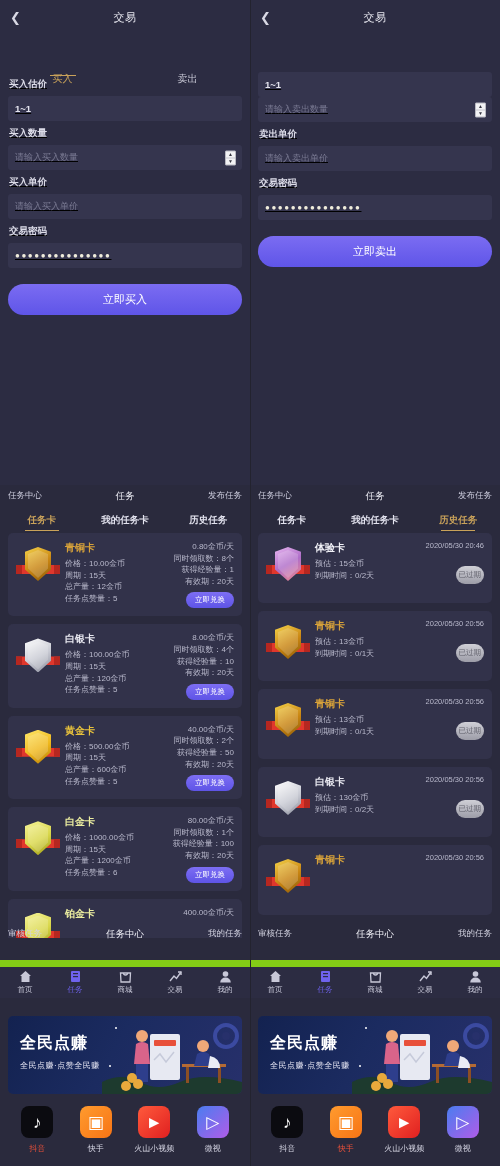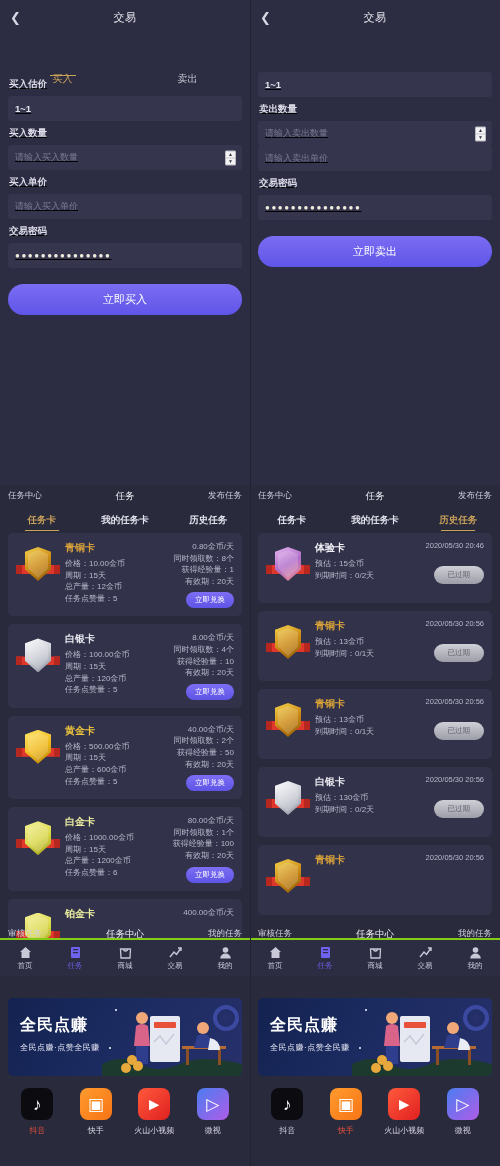--- a/index.html
+++ b/index.html
@@ -121,46 +121,46 @@
 
   .c-right { width: 84px; flex: 0 0 84px; text-align: right; }
   .c-rline { font-size: 8px; color: #b9b9cc; line-height: 1.45; }
   .c-date  { font-size: 7.5px; color: #b9b9cc; }
   .btn-exchange {
     margin-top: 5px; display: inline-block; padding: 3px 9px; border-radius: 9px;
     background: linear-gradient(180deg,#7d6ef4,#5e54e6);
     font-size: 7.5px; color: #fff; cursor: pointer;
   }
   .btn-expired {
-    margin-top: 16px; display: inline-block; padding: 4px 14px; border-radius: 9px;
+    margin-top: 16px; display: inline-block; padding: 4px 3px; border-radius: 9px;
     background: linear-gradient(180deg,#cfcfd6,#9d9da8);
     font-size: 7.5px; color: #5d5d68; cursor: pointer;
   }
 
   
   .navbar {
-    top: 938px; height: 38px; background: #2c2c42;
-    display: flex; align-items: center; border-top: 2px solid #84cc16;
+    top: 960px; height: 38px; background: #2c2c42;
+    display: flex; align-items: center; border-top: 7px solid #84cc16;
   }
   .nav-item {
     flex: 1; display: flex; flex-direction: column; align-items: center;
     justify-content: center; gap: 2px; cursor: pointer;
   }
   .nav-ico { width: 13px; height: 13px; display: block; }
   .nav-lbl { font-size: 7.5px; color: #c8c8d8; }
   .nav-item.active .nav-lbl { color: #6f62ee; }
 
   .subnav { top: 923px; height: 22px; display: flex; align-items: center; padding: 0 8px; }
   .subnav .s-side { font-size: 8.5px; color: #d2d2e0; }
   .subnav .s-mid  { flex: 1; text-align: center; font-size: 9.5px; color: #f0f0f7; }
 
   
   .promo { top: 998px; height: 168px; padding: 0 8px; }
   .banner {
-    height: 78px; border-radius: 5px; 
+    height: 78px; border-radius: 5px; margin-top: 18px;
     background: linear-gradient(120deg,#132250 0%,#1b2b60 45%,#27306b 100%);
     position: relative; overflow: hidden;
   }
   .banner .b-txt { position: absolute; left: 12px; top: 17px; }
   .b-title { font-size: 16px; font-weight: bold; color: #ffffff; letter-spacing: 1px; }
   .b-sub { font-size: 8px; color: #e6e6f4; margin-top: 6px; letter-spacing: .5px; }
   .b-art { position: absolute; right: 0; top: 0; width: 140px; height: 78px; }
 
   .apps { display: flex; margin-top: 12px; }
   .app { flex: 1; display: flex; flex-direction: column; align-items: center; gap: 5px; cursor: pointer; }
@@ -222,28 +222,28 @@
       <div class="t-title">交易</div>
     </div>
     <div class="t-tabs">
       <div class="t-tab">买入</div>
       <div class="t-tab active">卖出</div>
     </div>
     <div class="t-form">
       <div class="f-input">
         <span class="val">1~1</span>
       </div>
-      <div class="f-label">卖出数量</div>
       <div class="f-input">
         <span class="ph">请输入卖出数量</span>
         <span class="spinner">
             <span>▲</span>
             <span>▼</span>
           </span>
       </div>
+      <div class="f-label">卖出单价</div>
       <div class="f-input">
         <span class="ph">请输入卖出单价</span>
       </div>
       <div class="f-label">交易密码</div>
       <div class="f-input">
         <span class="dots">●●●●●●●●●●●●●●●</span>
       </div>
     </div>
     <div class="t-submit">立即卖出</div>
   </div>

